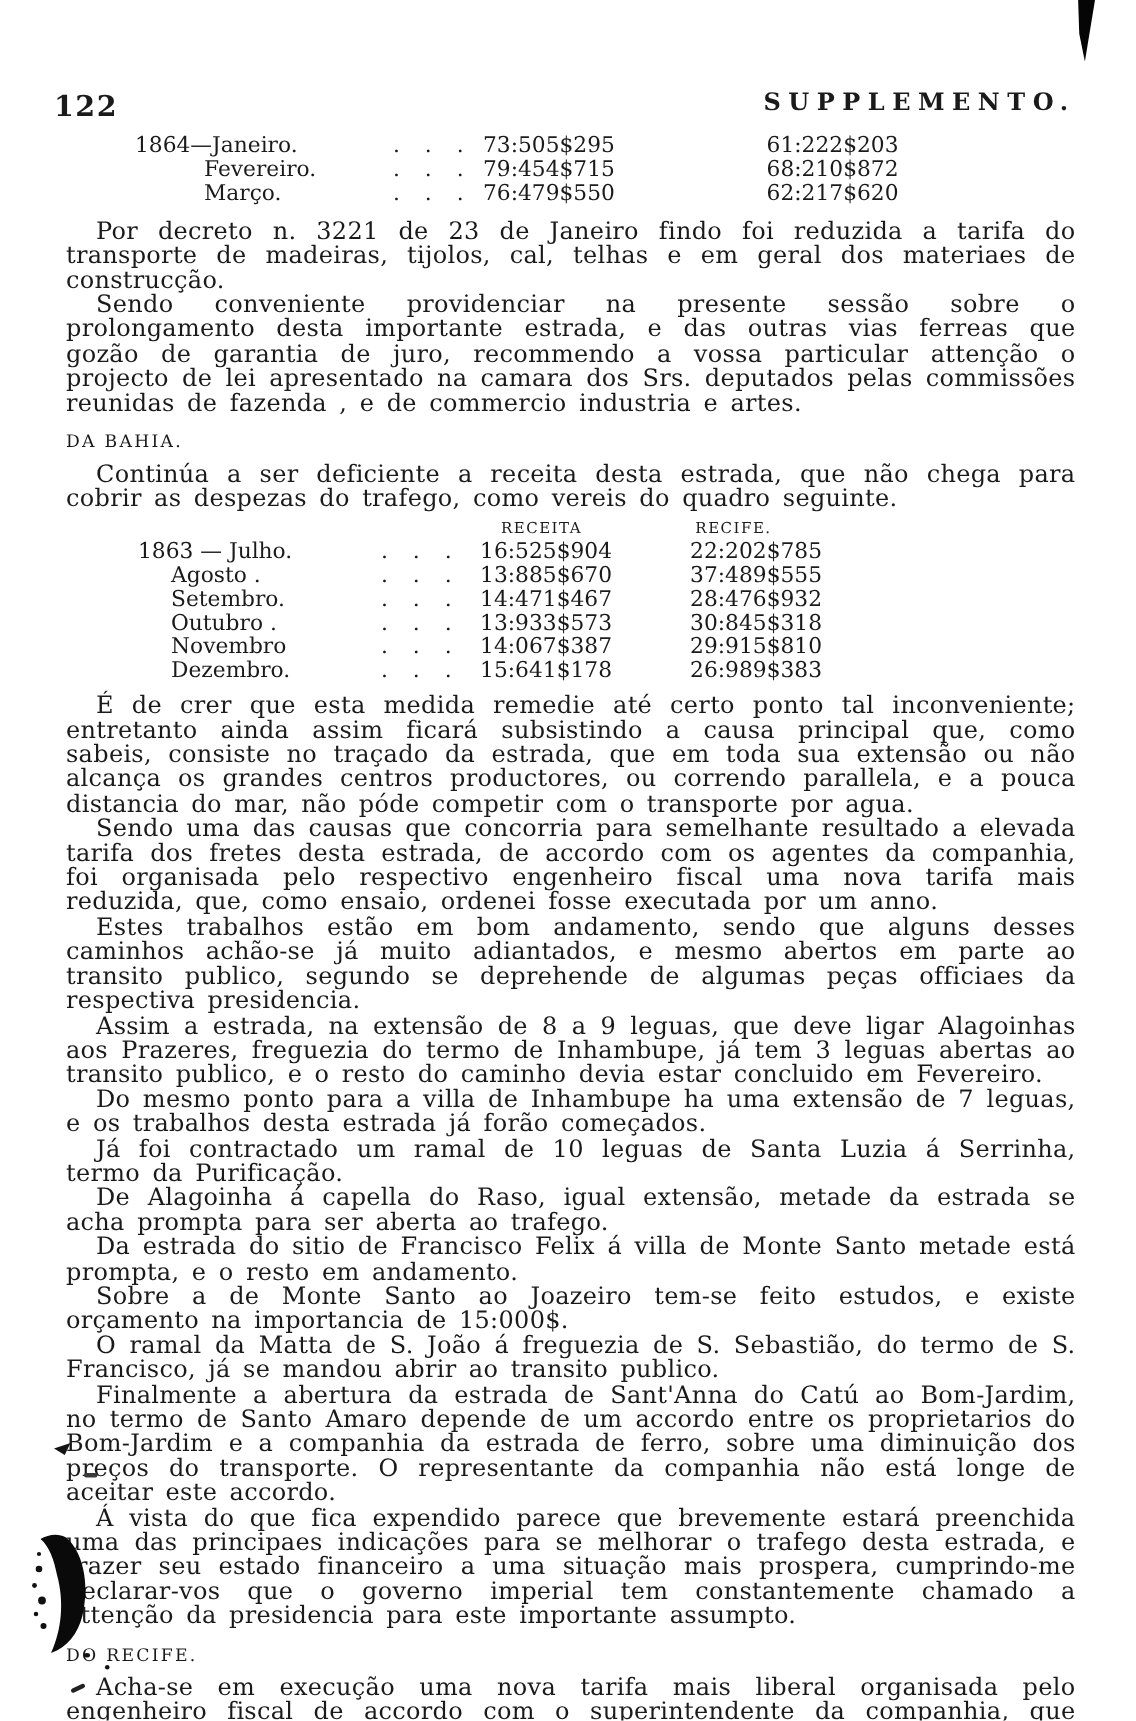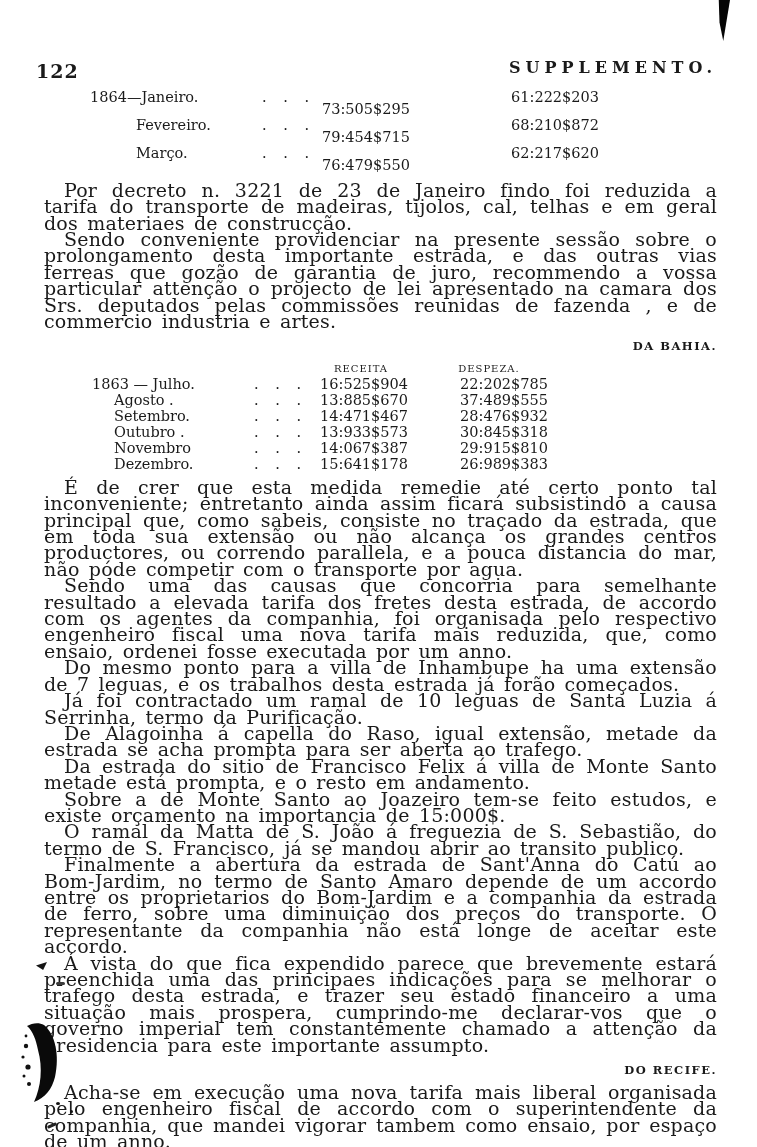--- a/index.html
+++ b/index.html
@@ -20,33 +20,33 @@
 
   
   .tbl{display:grid;font-size:14.5px;line-height:15.9px;white-space:nowrap;}
   .t1{grid-template-columns:172px 60px 115px 172px;margin:2px 0 8px 46px;}
   .t2{grid-template-columns:162px 54px 110px 152px;margin:3px 0 6px 48px;}
   .row{display:contents;}
   .t1 .sub{padding-left:46px;}
   .t2 .sub{padding-left:22px;}
   .dots{letter-spacing:6px;overflow:hidden;}
   .rec{text-align:right;}
-  .t1 .rec{padding-right:28px;margin-top:12px;}
+  .t1 .rec{padding-right:28px;}
   .t2 .rec{padding-right:10px;}
   .des{text-align:right;}
   .t1 .des{padding-right:10px;}
   .t2 .des{padding-right:22px;}
   .thead span{font-size:10px;font-weight:normal;letter-spacing:1px;line-height:17px;}
   .th-rec{text-align:center;padding-right:4px;}
   .th-des{text-align:center;padding-right:10px;}
 
   
   .para{margin:0;text-align:justify;text-indent:20px;
-    font-size:19px;line-height:16.4px;word-spacing:3px;letter-spacing:0.2px;}
-  .sec-head{margin:10px 0 7px;text-align:right;font-size:11.5px;font-weight:bold;
+    font-size:16px;line-height:16.4px;word-spacing:3px;letter-spacing:0.2px;}
+  .sec-head{margin:10px 0 7px;text-align:left;font-size:11.5px;font-weight:normal;
     letter-spacing:1.5px;}
 
   
   .artifact{position:absolute;background:#050505;}
   .corner-wedge{top:0;right:27px;width:15px;height:41px;
     clip-path:polygon(25% 0,100% 0,55% 100%,30% 55%);}
   .arrow-mark{left:36px;top:962px;width:11px;height:8px;background:#141414;
     clip-path:polygon(0 45%,100% 0,65% 100%);}
   .dash-mark{left:56px;top:982px;width:9px;height:2.5px;background:#3a3a3a;border-radius:2px;}
   .blot-wrap{position:absolute;left:20px;top:1022px;width:48px;height:86px;}
@@ -86,27 +86,28 @@
       <span class="rec">76:479$550</span>
       <span class="des">62:217$620</span>
     </div>
   </div>
 
   <p class="para">Por decreto n. 3221 de 23 de Janeiro findo foi reduzida a tarifa do transporte de madeiras, tijolos, cal, telhas e em geral dos materiaes de construcção.</p>
   <p class="para">Sendo conveniente providenciar na presente sessão sobre o prolongamento desta importante estrada, e das outras vias ferreas que gozão de garantia de juro, recommendo a vossa particular attenção o projecto de lei apresentado na camara dos Srs. deputados pelas commissões reunidas de fazenda , e de commercio industria e artes.</p>
 
   <h2 class="sec-head">DA BAHIA.</h2>
 
+  <p class="para">Continúa a ser deficiente a receita desta estrada, que não chega para cobrir as despezas do trafego, como vereis do quadro seguinte.</p>
 
   <div class="tbl t2">
     <div class="row thead">
       <span></span>
       <span></span>
       <span class="th-rec">RECEITA</span>
-      <span class="th-des">DESPEZA.</span>
+      <span class="th-des">RECIFE.</span>
     </div>
     <div class="row">
       <span class="lbl">1863 — Julho.</span>
       <span class="dots">. . . .</span>
       <span class="rec">16:525$904</span>
       <span class="des">22:202$785</span>
     </div>
     <div class="row">
       <span class="lbl sub">Agosto .</span>
       <span class="dots">. . .</span>
@@ -134,20 +135,22 @@
     <div class="row">
       <span class="lbl sub">Dezembro.</span>
       <span class="dots">. . .</span>
       <span class="rec">15:641$178</span>
       <span class="des">26:989$383</span>
     </div>
   </div>
 
   <p class="para">É de crer que esta medida remedie até certo ponto tal inconveniente; entretanto ainda assim ficará subsistindo a causa principal que, como sabeis, consiste no traçado da estrada, que em toda sua extensão ou não alcança os grandes centros productores, ou correndo parallela, e a pouca distancia do mar, não póde competir com o transporte por agua.</p>
   <p class="para">Sendo uma das causas que concorria para semelhante resultado a elevada tarifa dos fretes desta estrada, de accordo com os agentes da companhia, foi organisada pelo respectivo engenheiro fiscal uma nova tarifa mais reduzida, que, como ensaio, ordenei fosse executada por um anno.</p>
+  <p class="para">Estes trabalhos estão em bom andamento, sendo que alguns desses caminhos achão-se já muito adiantados, e mesmo abertos em parte ao transito publico, segundo se deprehende de algumas peças officiaes da respectiva presidencia.</p>
+  <p class="para">Assim a estrada, na extensão de 8 a 9 leguas, que deve ligar Alagoinhas aos Prazeres, freguezia do termo de Inhambupe, já tem 3 leguas abertas ao transito publico, e o resto do caminho devia estar concluido em Fevereiro.</p>
   <p class="para">Do mesmo ponto para a villa de Inhambupe ha uma extensão de 7 leguas, e os trabalhos desta estrada já forão começados.</p>
   <p class="para">Já foi contractado um ramal de 10 leguas de Santa Luzia á Serrinha, termo da Purificação.</p>
   <p class="para">De Alagoinha á capella do Raso, igual extensão, metade da estrada se acha prompta para ser aberta ao trafego.</p>
   <p class="para">Da estrada do sitio de Francisco Felix á villa de Monte Santo metade está prompta, e o resto em andamento.</p>
   <p class="para">Sobre a de Monte Santo ao Joazeiro tem-se feito estudos, e existe orçamento na importancia de 15:000$.</p>
   <p class="para">O ramal da Matta de S. João á freguezia de S. Sebastião, do termo de S. Francisco, já se mandou abrir ao transito publico.</p>
   <p class="para">Finalmente a abertura da estrada de Sant'Anna do Catú ao Bom-Jardim, no termo de Santo Amaro depende de um accordo entre os proprietarios do Bom-Jardim e a companhia da estrada de ferro, sobre uma diminuição dos preços do transporte. O representante da companhia não está longe de aceitar este accordo.</p>
   <p class="para">Á vista do que fica expendido parece que brevemente estará preenchida uma das principaes indicações para se melhorar o trafego desta estrada, e trazer seu estado financeiro a uma situação mais prospera, cumprindo-me declarar-vos que o governo imperial tem constantemente chamado a attenção da presidencia para este importante assumpto.</p>
 
   <h2 class="sec-head">DO RECIFE.</h2>

